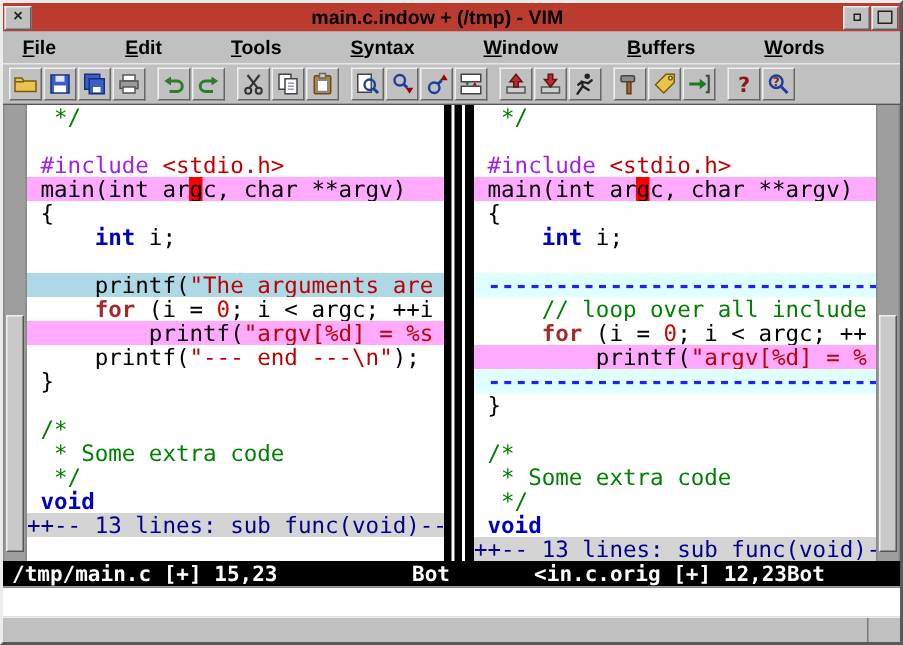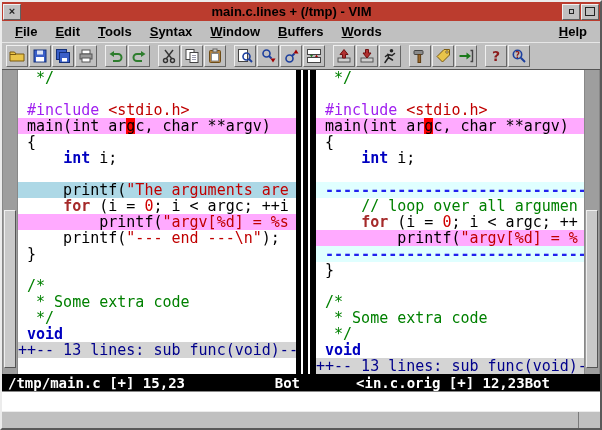--- a/index.html
+++ b/index.html
@@ -37,20 +37,21 @@
   }
   .minbox { width: 5px; height: 5px; border: 1px solid #222; background: #c0c0c0; }
   .maxbox { width: 10px; height: 9px; border: 1px solid #222; background: #c0c0c0; }
 
   
   .menubar {
     height: 21px; flex: none;
     display: flex; align-items: center;
     padding: 0 4px;
     background: #c0c0c0;
+    gap: 28px;
   }
   .menu-item {
     padding: 1px 9px; font-size: 13px; font-weight: bold; color: #000;
     white-space: nowrap; cursor: default;
   }
   .menu-item .u { text-decoration: underline; }
   .menu-spacer { flex: 1; }
 
   
   .toolbar {
@@ -149,21 +150,21 @@
 </style>
 </head>
 <body>
 
 <div id="window">
 
   <div class="titlebar">
     <div class="tbtn">
       <span>×</span>
     </div>
-    <div class="title-text">main.c.lines + (/tmp) - VIM</div>
+    <div class="title-text">main.c.indow + (/tmp) - VIM</div>
     <div class="tbtn">
       <span class="minbox"></span>
     </div>
     <div class="tbtn">
       <span class="maxbox"></span>
     </div>
   </div>
 
   <div class="menubar">
       <div class="menu-item"><span class="u">F</span>ile</div>
@@ -394,21 +395,21 @@
     <div class="vsep"></div>
     <div class="pane pright">
         <div class="code-line"><span class="foldcol"> </span><span class="seg s-comment"> */</span></div>
         <div class="code-line"><span class="foldcol"> </span></div>
         <div class="code-line"><span class="foldcol"> </span><span class="seg s-preproc">#include</span><span class="seg s-n"> </span><span class="seg s-string">&lt;stdio.h&gt;</span></div>
         <div class="code-line change"><span class="foldcol"> </span><span class="seg s-n">main(int ar</span><span class="seg s-difftext">g</span><span class="seg s-n">c, char **argv)</span></div>
         <div class="code-line"><span class="foldcol"> </span><span class="seg s-n">{</span></div>
         <div class="code-line"><span class="foldcol"> </span><span class="seg s-n">    </span><span class="seg s-type">int</span><span class="seg s-n"> i;</span></div>
         <div class="code-line"><span class="foldcol"> </span></div>
         <div class="code-line filler"><span class="foldcol"> </span><span class="seg s-filler">---------------------------------------------</span></div>
-        <div class="code-line"><span class="foldcol"> </span><span class="seg s-n">    </span><span class="seg s-comment">// loop over all argumen</span></div>
+        <div class="code-line"><span class="foldcol"> </span><span class="seg s-n">    </span><span class="seg s-comment">// loop over all include</span></div>
         <div class="code-line"><span class="foldcol"> </span><span class="seg s-n">    </span><span class="seg s-stmt">for</span><span class="seg s-n"> (i = </span><span class="seg s-number">0</span><span class="seg s-n">; i &lt; argc; ++</span></div>
         <div class="code-line change"><span class="foldcol"> </span><span class="seg s-n">        printf(</span><span class="seg s-string">"argv[%d] = %</span></div>
         <div class="code-line filler"><span class="foldcol"> </span><span class="seg s-filler">---------------------------------------------</span></div>
         <div class="code-line"><span class="foldcol"> </span><span class="seg s-n">}</span></div>
         <div class="code-line"><span class="foldcol"> </span></div>
         <div class="code-line"><span class="foldcol"> </span><span class="seg s-comment">/*</span></div>
         <div class="code-line"><span class="foldcol"> </span><span class="seg s-comment"> * Some extra code</span></div>
         <div class="code-line"><span class="foldcol"> </span><span class="seg s-comment"> */</span></div>
         <div class="code-line"><span class="foldcol"> </span><span class="seg s-type">void</span></div>
         <div class="code-line fold"><span class="foldcol">+</span><span class="seg s-fold">+-- 13 lines: sub_func(void)--------</span></div>

